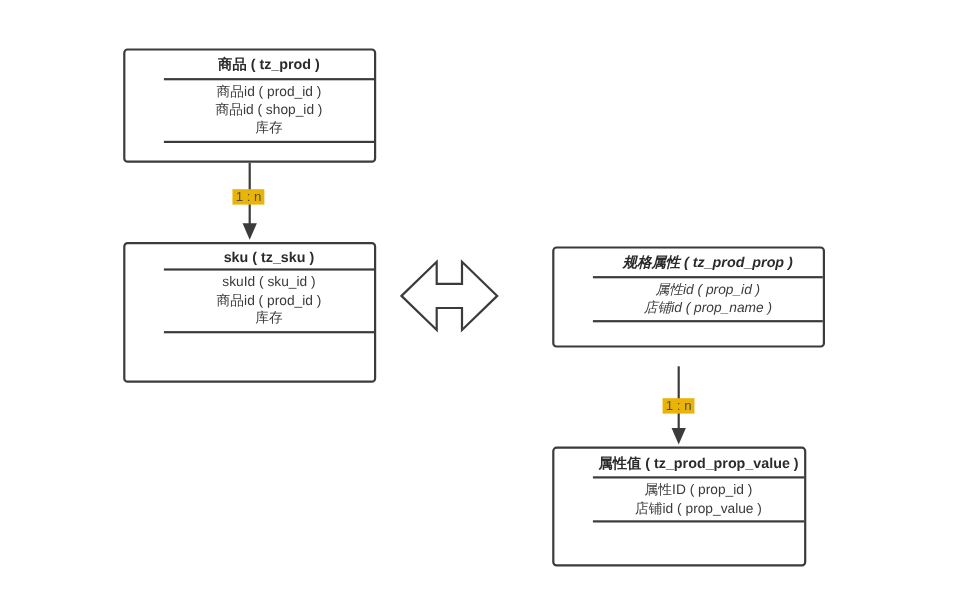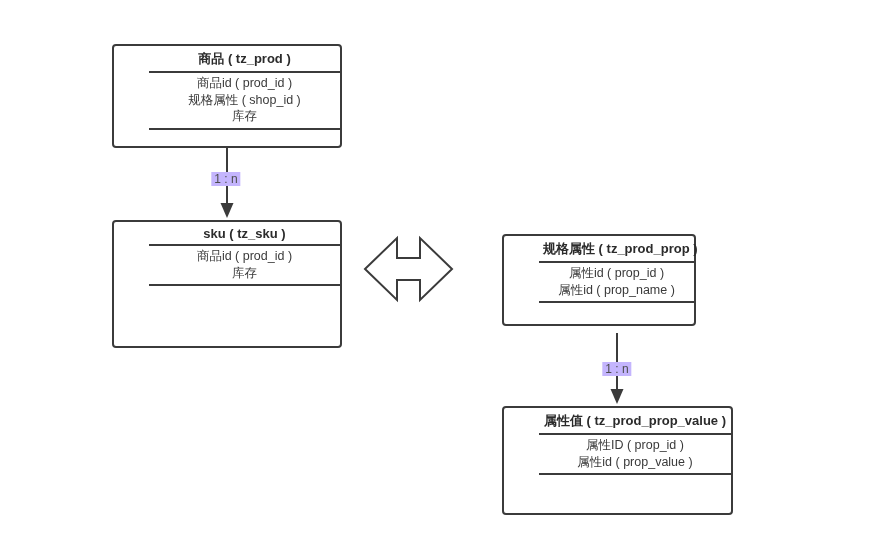--- a/index.html
+++ b/index.html
@@ -21,25 +21,25 @@
     padding:4px 4px 3px;border-bottom:2px solid #3b3b3b;white-space:nowrap;
   }
   .entity .fields{
     font-size:12.5px;line-height:16.5px;color:#3a3a3a;
     padding:2px 6px 3px;border-bottom:2px solid #3b3b3b;text-align:center;
   }
   .entity .field{white-space:nowrap;}
   .entity .footer{flex:1;}
   #entity-prod        {left:112px;top:44px; width:230px;height:104px;}
   #entity-sku         {left:112px;top:220px;width:230px;height:128px;}
-  #entity-prop        {left:502px;top:234px;width:194px;height:92px;}
+  #entity-prop        {left:502px;top:224px;width:248px;height:92px;font-style:italic;}
   #entity-prop-value  {left:502px;top:406px;width:231px;height:109px;}
   .rel-label{
     position:absolute;transform:translateX(-50%);
-    background:#c4b5fd;padding:0 3px;
+    background:#eab308;padding:0 3px;
     font-size:12px;line-height:14px;color:#4d4d4d;white-space:nowrap;
   }
   #rel-label-1{left:226px;top:172px;}
   #rel-label-2{left:617px;top:362px;}
 </style>
 </head>
 <body>
 
 <div>
 
@@ -55,49 +55,50 @@
       <path d="M617 404 L610.5 389 L623.5 389 Z" fill="#3b3b3b"></path>
     </g>
 
     <polygon points="365,269 397,238 397,258 420,258 420,238 452,269 420,300 420,280 397,280 397,300" fill="#ffffff" stroke="#3b3b3b" stroke-width="2" stroke-linejoin="miter"></polygon>
   </svg>
 
   <div class="entity" id="entity-prod">
     <div class="title">商品 ( tz_prod )</div>
     <div class="fields">
       <div class="field">商品id ( prod_id )</div>
-      <div class="field">规格属性 ( shop_id )</div>
+      <div class="field">商品id ( shop_id )</div>
       <div class="field">库存</div>
     </div>
     <div class="footer"></div>
   </div>
 
   <div class="entity" id="entity-sku">
     <div class="title">sku ( tz_sku )</div>
     <div class="fields">
+      <div class="field">skuId ( sku_id )</div>
       <div class="field">商品id ( prod_id )</div>
       <div class="field">库存</div>
     </div>
     <div class="footer"></div>
   </div>
 
   <div class="entity" id="entity-prop">
     <div class="title">规格属性 ( tz_prod_prop )</div>
     <div class="fields">
       <div class="field">属性id ( prop_id )</div>
-      <div class="field">属性id ( prop_name )</div>
+      <div class="field">店铺id ( prop_name )</div>
     </div>
     <div class="footer"></div>
   </div>
 
   <div class="entity" id="entity-prop-value">
     <div class="title">属性值 ( tz_prod_prop_value )</div>
     <div class="fields">
       <div class="field">属性ID ( prop_id )</div>
-      <div class="field">属性id ( prop_value )</div>
+      <div class="field">店铺id ( prop_value )</div>
     </div>
     <div class="footer"></div>
   </div>
 
   <div class="rel-label" id="rel-label-1">1 : n</div>
   <div class="rel-label" id="rel-label-2">1 : n</div>
 
 </div>
 
 </body></html>

